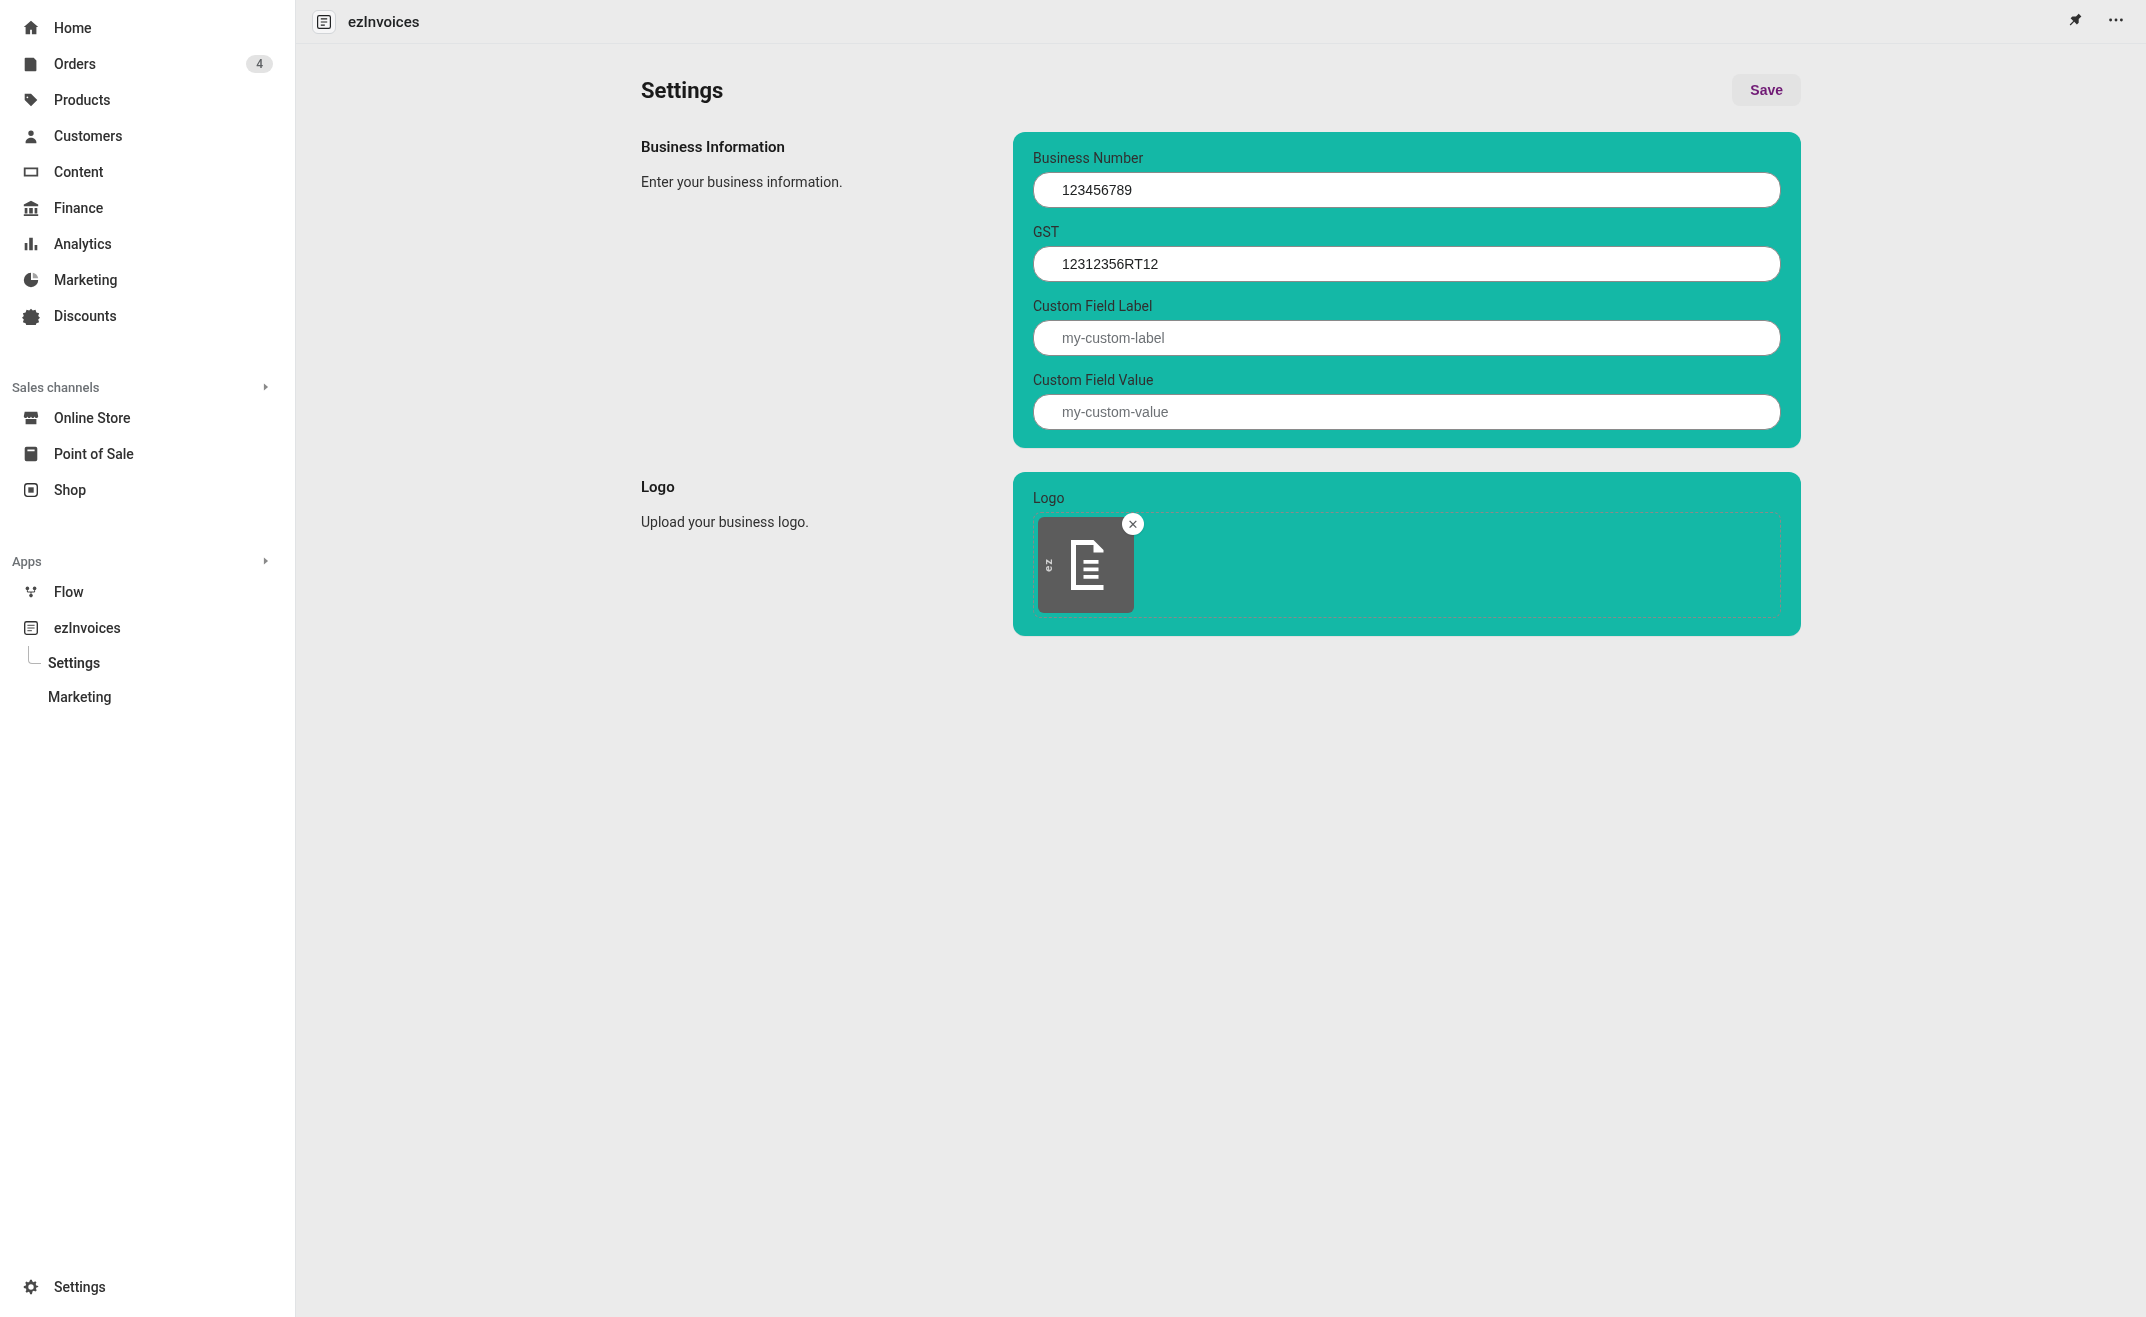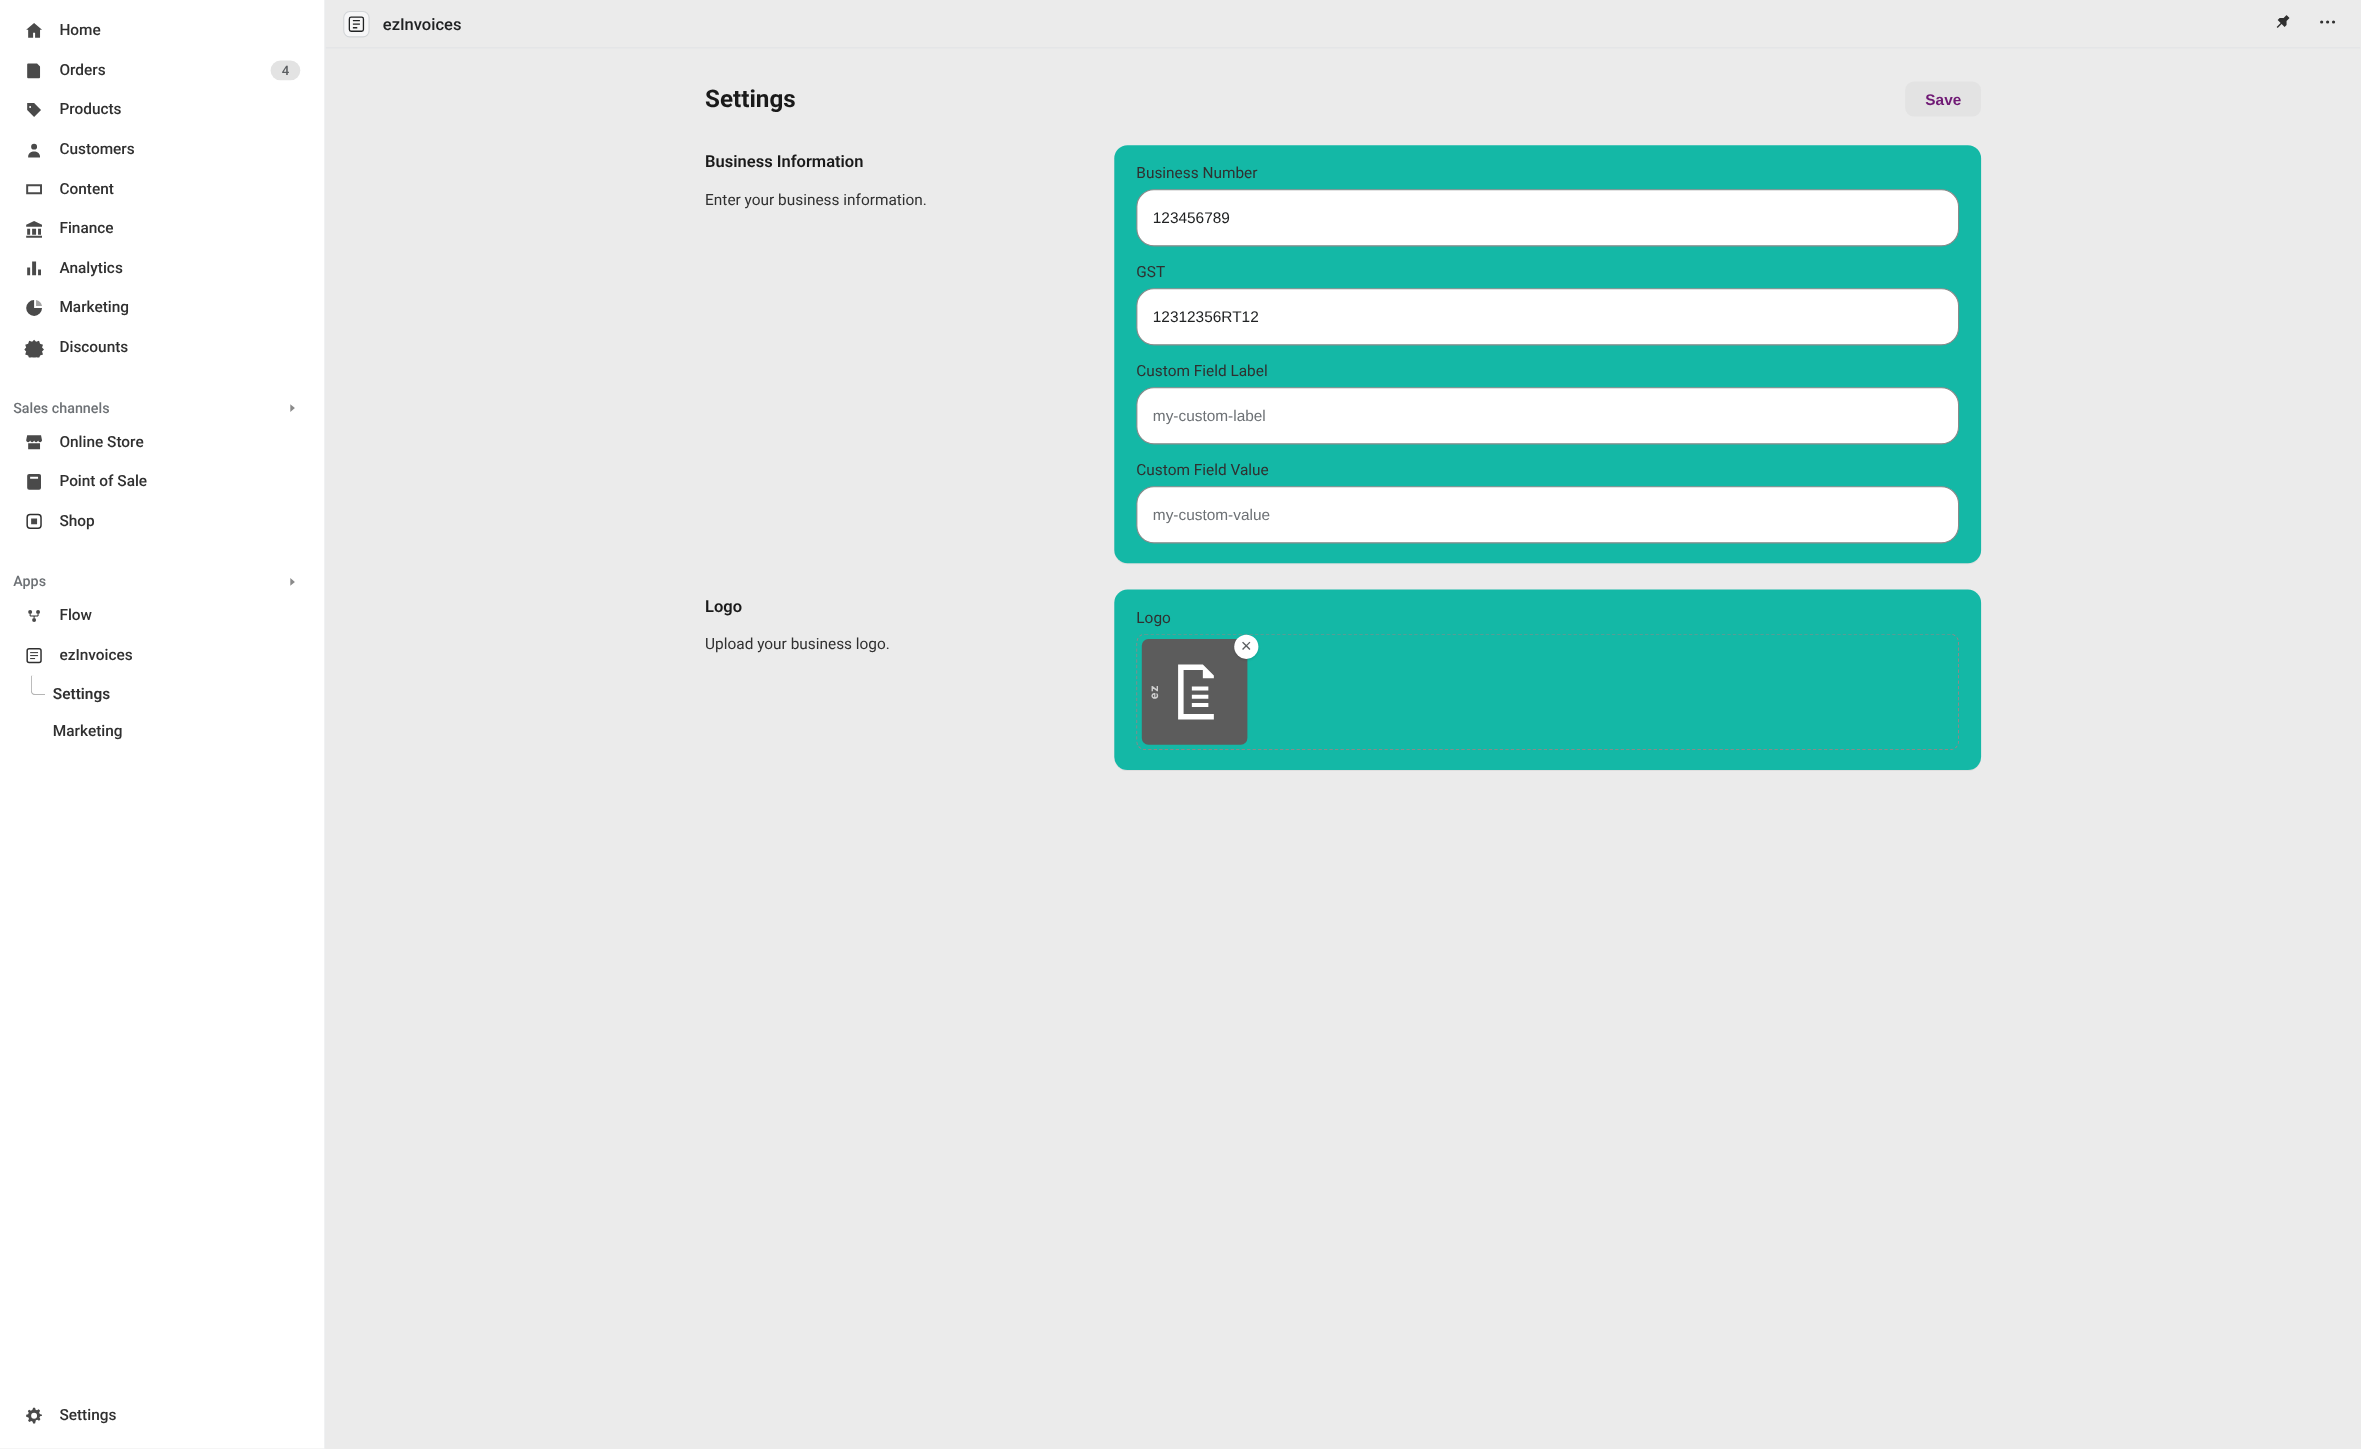--- a/index.html
+++ b/index.html
@@ -66,21 +66,21 @@
       font-size: 12px;
       font-weight: 500;
       border-radius: 10px;
       padding: 2px 10px;
     }
     .nav-section-header {
       display: flex;
       align-items: center;
       justify-content: space-between;
       padding: 0 12px 0 2px;
-      margin-top: 24px;
+      margin-top: 40px;
       height: 26px;
       font-size: 13px;
       font-weight: 500;
       color: #6d7175;
       cursor: pointer;
     }
     .nav-section-header .chev {
       width: 14px;
       height: 14px;
     }
@@ -221,24 +221,24 @@
     }
     .form-row:last-child { margin-bottom: 0; }
     .form-label {
       display: block;
       font-size: 14px;
       color: #303030;
       margin-bottom: 6px;
     }
     .text-input {
       width: 100%;
-      height: 52px;
+      height: 36px;
       border: 1px solid #8a8a8a;
       border-radius: 16px;
-      padding: 0 14px;
+      padding: 0 28px;
       font-size: 14px;
       color: #202223;
       background: #fff;
     }
     .text-input::placeholder { color: #6d7175; }
     .dropzone {
       border: 1px dashed #8a8a8a;
       border-radius: 8px;
       padding: 4px;
       min-height: 100px;

